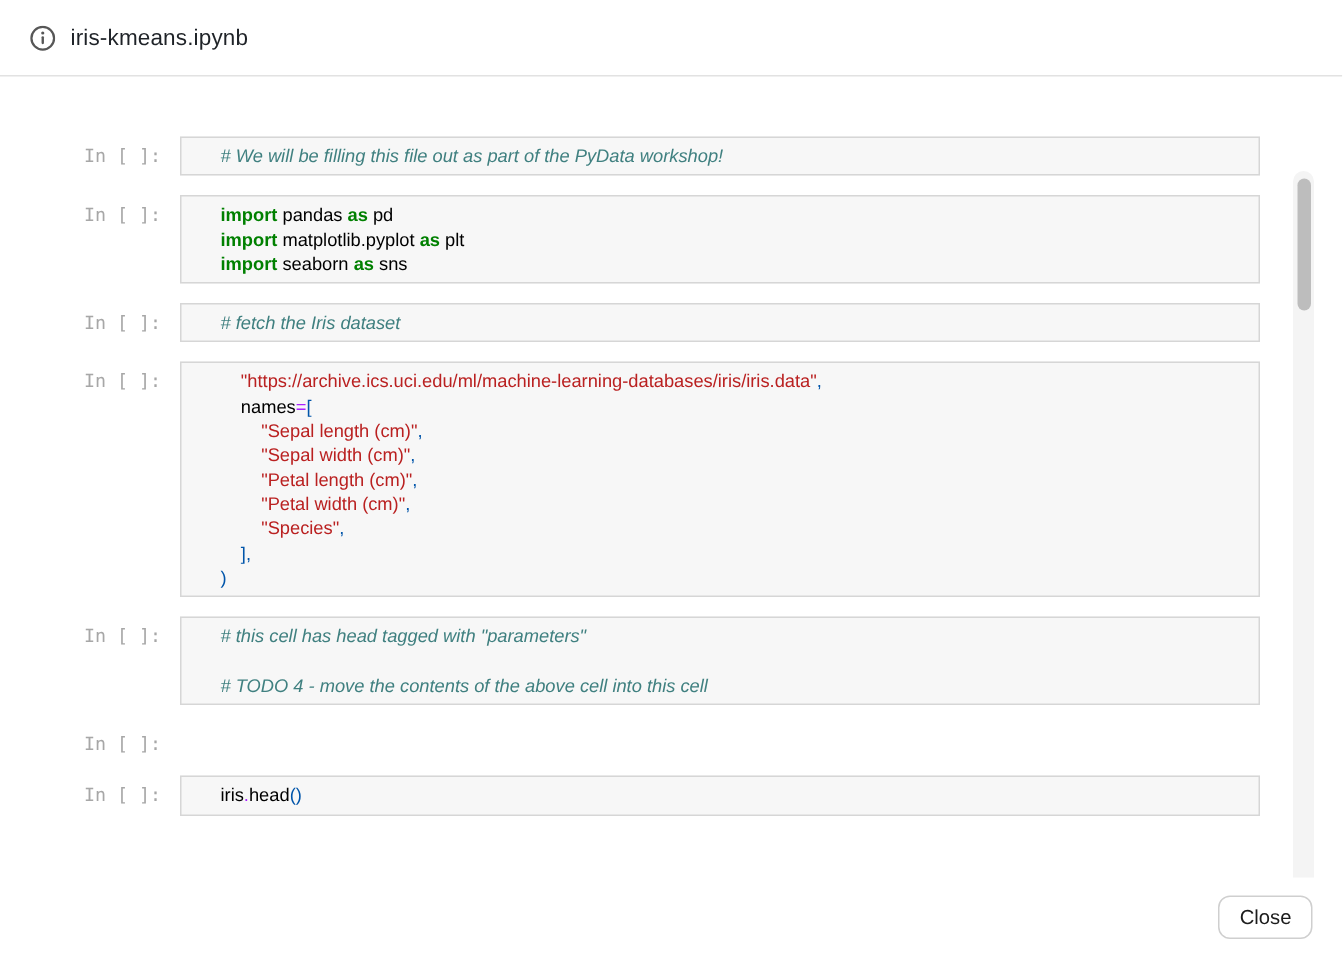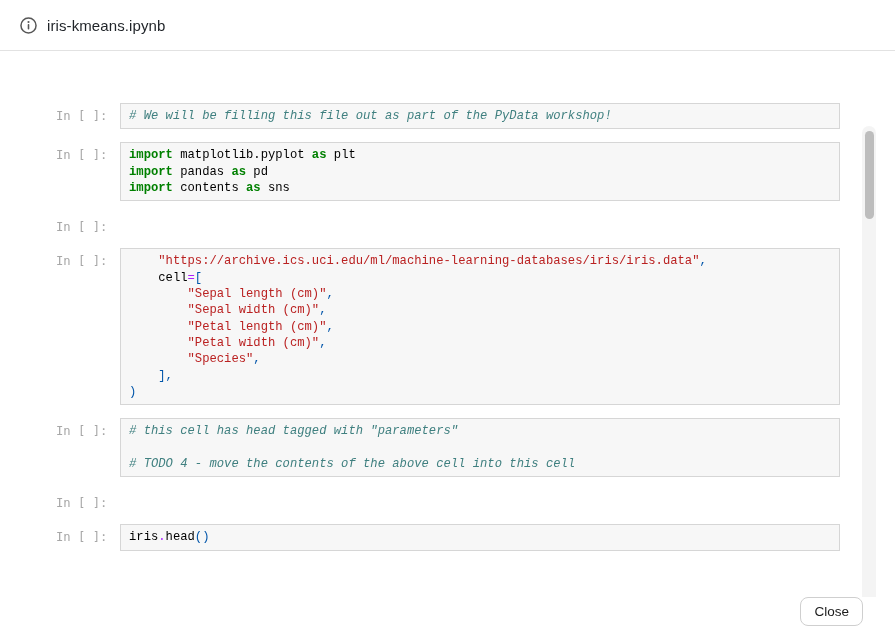--- a/index.html
+++ b/index.html
@@ -13,57 +13,58 @@
     position:relative;width:895px;height:643px;background:#fff;overflow:hidden;
     font-family:"Liberation Sans",sans-serif;
   }
   .header{
     height:51px;display:flex;align-items:center;gap:10px;
     padding:0 20px;border-bottom:1px solid #e2e2e2;background:#fff;text-align:right;
   }
   .header .icon-wrap{display:flex;align-items:center;}
   .file-title{font-size:15px;font-weight:400;color:#1f2328;letter-spacing:.1px;}
   .content{
-    position:absolute;top:64px;left:0;width:895px;height:533px;
+    position:absolute;top:52px;left:0;width:895px;height:533px;
     overflow:hidden;background:#fff;
   }
   .cells{padding:39px 0 0 56px;}
   .cell-row{display:flex;margin-bottom:13px;}
   .prompt{
     width:64px;flex:none;
     font-family:"DejaVu Sans Mono","Liberation Mono",monospace;
     font-size:12.2px;line-height:16.3px;padding-top:5px;
     color:var(--c-prompt);white-space:pre;
   }
   .code-cell{
     width:720px;flex:none;
     background:var(--c-cellbg);border:1px solid var(--c-cellborder);
     padding:4px 8px;
   }
   .code-line{
-    font-family:Liberation Mono, monospace;
+    font-family:Liberation Sans, sans-serif;
     font-size:12.2px;line-height:16.3px;min-height:16.3px;white-space:pre;
     color:var(--c-pl);
+    margin-left:18px;
   }
   .tok-pl{color:var(--c-pl);}
   .tok-kw{color:var(--c-kw);font-weight:bold;}
   .tok-co{color:var(--c-co);font-style:italic;}
   .tok-st{color:var(--c-st);}
   .tok-op{color:var(--c-op);}
   .tok-pu{color:var(--c-pu);}
   .scrollbar-track{
     position:absolute;top:62px;right:19px;width:14px;height:508px;
     background:#f4f4f4;border-radius:7px;
   }
   .scrollbar-thumb{
     position:absolute;top:5px;left:2.5px;width:9px;height:88px;
     background:#bdbdbd;border-radius:5px;
   }
   .close-button{
-    position:absolute;top:597px;right:32px;height:29px;min-width:53px;
+    position:absolute;top:597px;right:20px;height:29px;min-width:53px;
     padding:0 13px;background:#fff;border:1px solid #cfcfcf;border-radius:8px;
     font-family:"Liberation Sans",sans-serif;font-size:13.5px;color:#1c1c1c;
     cursor:pointer;
   }
 </style>
 </head>
 <body>
 
 <div class="app">
 
@@ -82,33 +83,36 @@
     <div class="cells" id="cells">
         <div class="cell-row">
           <span class="prompt">In [ ]:</span>
           <div class="code-cell">
             <div class="code-line"><span class="tok-co"># We will be filling this file out as part of the PyData workshop!</span></div>
           </div>
         </div>
         <div class="cell-row">
           <span class="prompt">In [ ]:</span>
           <div class="code-cell">
+            <div class="code-line"><span class="tok-kw">import</span><span class="tok-pl"> pandas </span><span class="tok-kw">as</span><span class="tok-pl"> pd</span></div>
             <div class="code-line"><span class="tok-kw">import</span><span class="tok-pl"> matplotlib.pyplot </span><span class="tok-kw">as</span><span class="tok-pl"> plt</span></div>
-            <div class="code-line"><span class="tok-kw">import</span><span class="tok-pl"> pandas </span><span class="tok-kw">as</span><span class="tok-pl"> pd</span></div>
-            <div class="code-line"><span class="tok-kw">import</span><span class="tok-pl"> contents </span><span class="tok-kw">as</span><span class="tok-pl"> sns</span></div>
+            <div class="code-line"><span class="tok-kw">import</span><span class="tok-pl"> seaborn </span><span class="tok-kw">as</span><span class="tok-pl"> sns</span></div>
           </div>
         </div>
         <div class="cell-row">
           <span class="prompt">In [ ]:</span>
+          <div class="code-cell">
+            <div class="code-line"><span class="tok-co"># fetch the Iris dataset</span></div>
+          </div>
         </div>
         <div class="cell-row">
           <span class="prompt">In [ ]:</span>
           <div class="code-cell">
             <div class="code-line"><span class="tok-pl">    </span><span class="tok-st">"https://archive.ics.uci.edu/ml/machine-learning-databases/iris/iris.data"</span><span class="tok-pu">,</span></div>
-            <div class="code-line"><span class="tok-pl">    cell</span><span class="tok-op">=</span><span class="tok-pu">[</span></div>
+            <div class="code-line"><span class="tok-pl">    names</span><span class="tok-op">=</span><span class="tok-pu">[</span></div>
             <div class="code-line"><span class="tok-pl">        </span><span class="tok-st">"Sepal length (cm)"</span><span class="tok-pu">,</span></div>
             <div class="code-line"><span class="tok-pl">        </span><span class="tok-st">"Sepal width (cm)"</span><span class="tok-pu">,</span></div>
             <div class="code-line"><span class="tok-pl">        </span><span class="tok-st">"Petal length (cm)"</span><span class="tok-pu">,</span></div>
             <div class="code-line"><span class="tok-pl">        </span><span class="tok-st">"Petal width (cm)"</span><span class="tok-pu">,</span></div>
             <div class="code-line"><span class="tok-pl">        </span><span class="tok-st">"Species"</span><span class="tok-pu">,</span></div>
             <div class="code-line"><span class="tok-pl">    </span><span class="tok-pu">],</span></div>
             <div class="code-line"><span class="tok-pu">)</span></div>
           </div>
         </div>
         <div class="cell-row">

